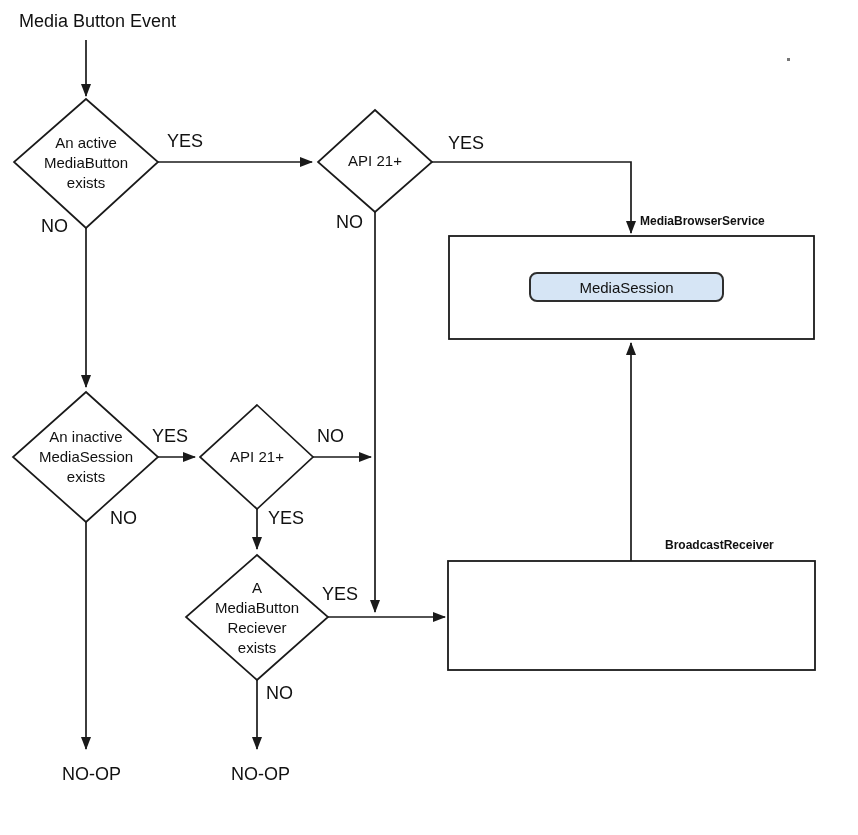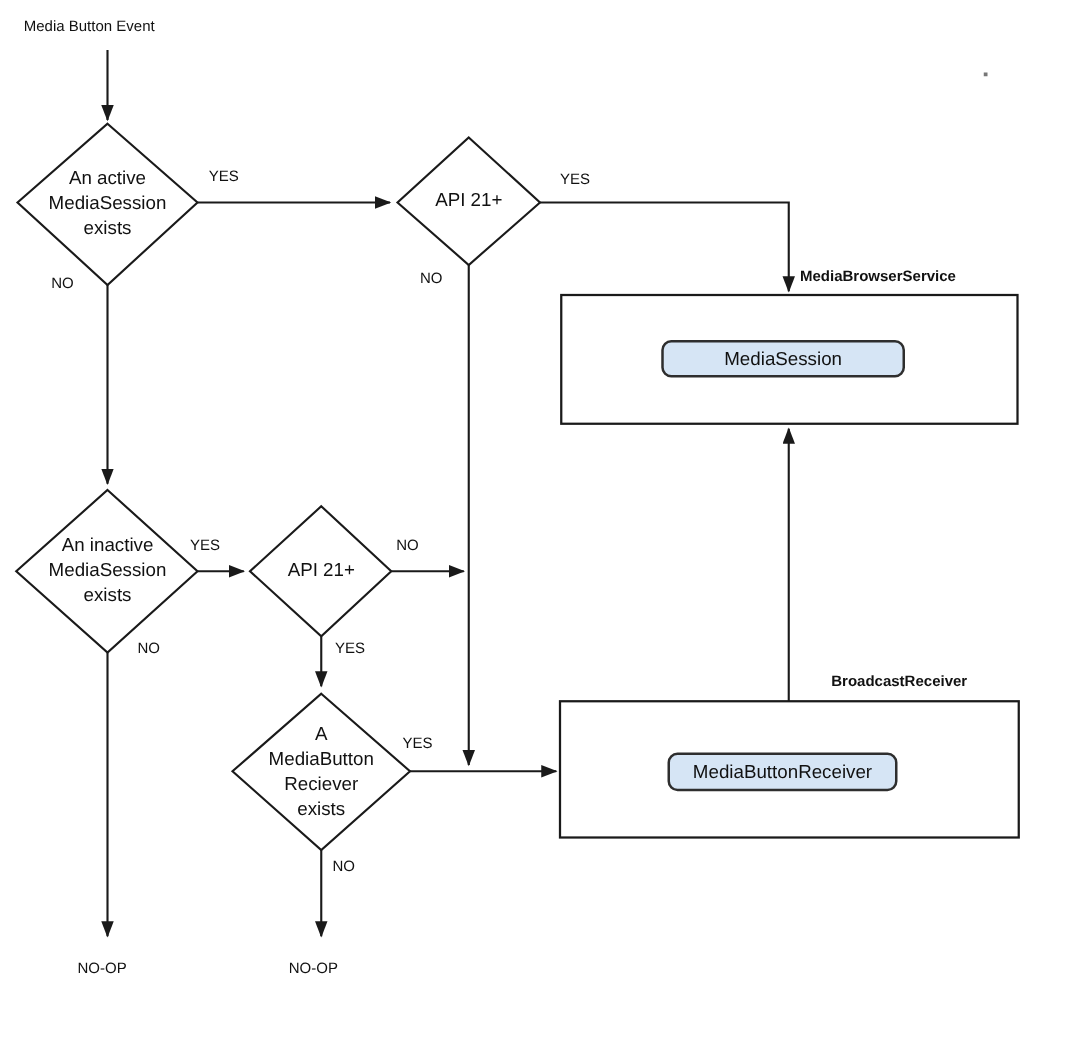--- a/index.html
+++ b/index.html
@@ -31,21 +31,21 @@
     stroke: var(--line-color);
     stroke-width: 1.7;
   }
   svg .box {
     fill: none;
     stroke: var(--line-color);
     stroke-width: 1.8;
   }
   .lbl {
     position: absolute;
-    font-size: 12px;
+    font-size: 18px;
     line-height: 17px;
     white-space: pre-line;
     text-align: center;
   }
   .node-lbl {
     position: absolute;
     transform: translate(-50%, -50%);
     text-align: center;
     font-size: 15px;
     line-height: 20px;
@@ -105,21 +105,21 @@
     <polygon class="shape" points="257,405 313,457 257,509 200,457"></polygon>
     <polygon class="shape" points="257,555 328,617 257,680 186,617"></polygon>
 
     <rect class="box" x="449" y="236" width="365" height="103"></rect>
     <rect class="box" x="448" y="561" width="367" height="109"></rect>
   </svg>
 
   <div class="lbl" style="left:19px; top:13px;">Media Button Event</div>
 
   <div class="node-lbl" style="left:86px; top:163px;">An active
-MediaSession
+MediaButton
 exists</div>
   <div class="node-lbl" style="left:375px; top:161px;">API 21+</div>
   <div class="node-lbl" style="left:86px; top:457px;">An inactive
 MediaSession
 exists</div>
   <div class="node-lbl" style="left:257px; top:457px;">API 21+</div>
   <div class="node-lbl" style="left:257px; top:618px;">A
 MediaButton
 Reciever
 exists</div>
@@ -134,22 +134,19 @@
   <div class="lbl" style="left:268px; top:510px;">YES</div>
   <div class="lbl" style="left:322px; top:586px;">YES</div>
   <div class="lbl" style="left:266px; top:685px;">NO</div>
 
   <div class="title-lbl" style="left:640px; top:213px;">MediaBrowserService</div>
   <div class="title-lbl" style="left:649px; top:537px;margin-left:16px;">BroadcastReceiver</div>
 
   <div class="chip" style="left:529px; top:272px; width:195px; height:30px;">
     <span>MediaSession</span>
   </div>
-  <div class="chip" style="left:534px; top:602px; width:184px; height:31px;">
-    <span>MediaButtonReceiver</span>
-  </div>
 
   <div class="lbl" style="left:62px; top:766px;">NO-OP</div>
   <div class="lbl" style="left:231px; top:766px;">NO-OP</div>
 
   <div class="speck" style="left:787px; top:58px;"></div>
 
 </div>
 
 </body></html>

